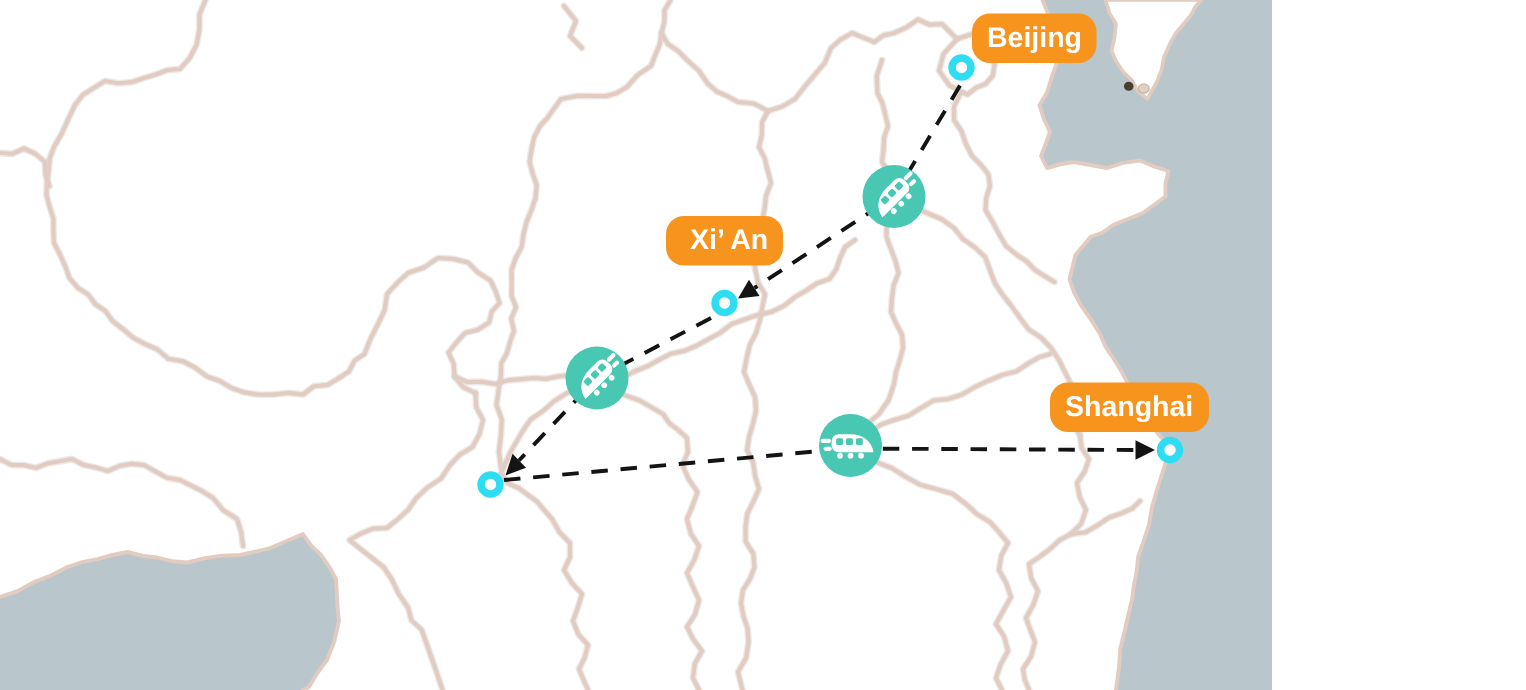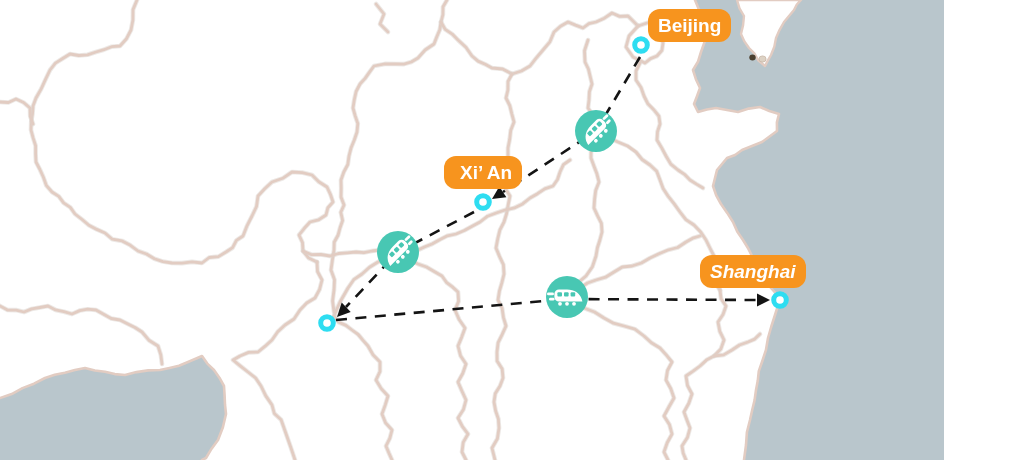--- a/index.html
+++ b/index.html
@@ -1,16 +1,16 @@
 <!DOCTYPE html>
 <html style="--label-orange: #F7941E; --marker-cyan: #2EDDF1; --train-badge-teal: #48C7B3; --sea-gray: #B9C6CC; --land-white: #FFFFFF; --province-border-pink: #E2CCC2; --route-dash-black: #141414;"><head>
 <meta charset="utf-8">
 <style>
   html,body{margin:0;padding:0;background:#fff;}
-  .stage{position:relative;width:944px;height:460px;overflow:hidden;
+  .stage{position:relative;width:848px;height:460px;overflow:hidden;
          font-family:"Liberation Sans",sans-serif;}
   .stage svg{position:absolute;left:0;top:0;display:block;}
   .land{fill:var(--land-white,#fff);}
   .sea{fill:var(--sea-gray,#b9c6cc);stroke:none;}
   .coast{fill:none;stroke:var(--province-border-pink,#e2ccc2);stroke-width:2.6;
          stroke-linecap:round;stroke-linejoin:round;}
   .border-halo{fill:none;stroke:#dbd4ce;stroke-width:4.6;opacity:.5;
          stroke-linecap:round;stroke-linejoin:round;}
   .border{fill:none;stroke:var(--province-border-pink,#e2ccc2);stroke-width:2.8;
          stroke-linecap:round;stroke-linejoin:round;}
@@ -20,23 +20,23 @@
          stroke-dasharray:11 8.5;}
   .arrow{fill:var(--route-dash-black,#141414);stroke:none;}
   .train-badge{fill:var(--train-badge-teal,#48c7b3);}
   .glyph-white{fill:#ffffff;}
   .glyph-cut{fill:var(--train-badge-teal,#48c7b3);}
   .marker{fill:#ffffff;stroke:var(--marker-cyan,#2eddf1);stroke-width:5;}
   .city-label{position:absolute;background:var(--label-orange,#f7941e);color:#fff;
          font-weight:bold;font-size:19px;line-height:25px;padding:4px 10px;
          border-radius:12px;white-space:nowrap;}
   .lbl-beijing{left:648px;top:9px;}
-  .lbl-xian{left:444px;top:156px;padding-left:16px;}
+  .lbl-xian{left:444px;top:144px;padding-left:16px;}
   .lbl-chengdu{left:276px;top:338px;}
-  .lbl-shanghai{left:700px;top:255px;font-style:italic;}
+  .lbl-shanghai{left:700px;top:255px;}
 </style>
 </head>
 <body>
 
 <div class="stage">
   <svg width="1017" height="460" viewBox="0 0 1017 460">
     <defs>
       <g id="train-glyph">
         <rect class="glyph-white" x="-20" y="-4.5" width="7" height="2.8" rx="1.4"></rect>
         <rect class="glyph-white" x="-18" y="0.8" width="5.5" height="2.8" rx="1.4"></rect>

